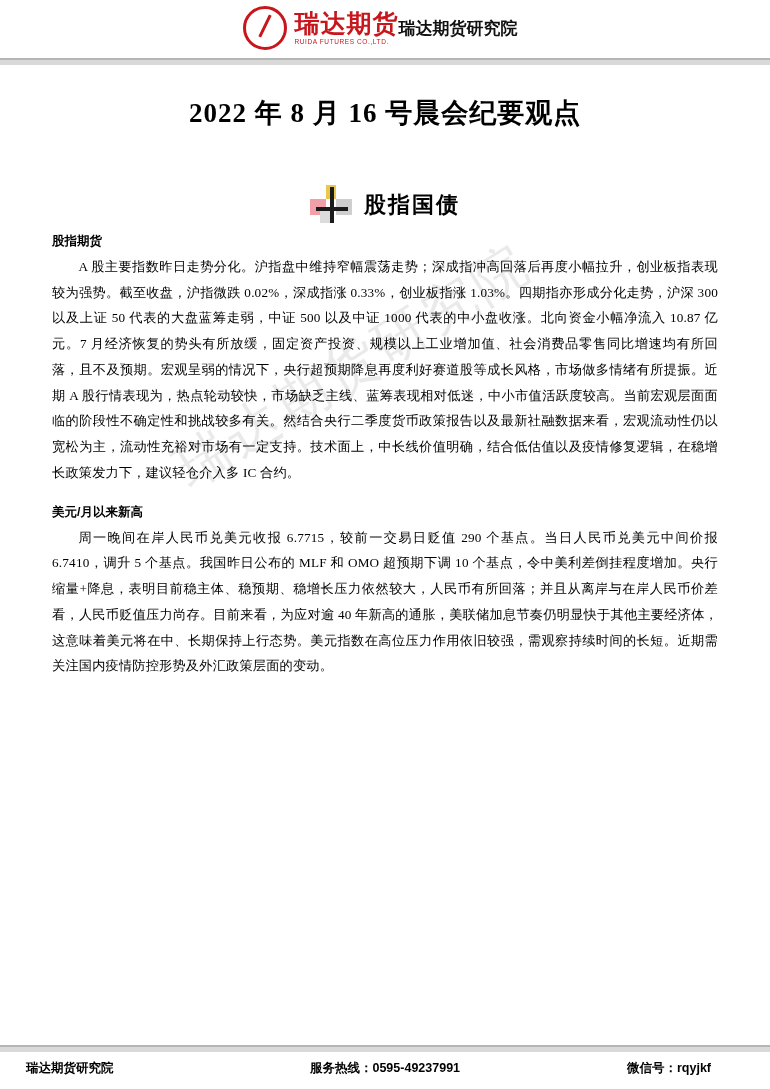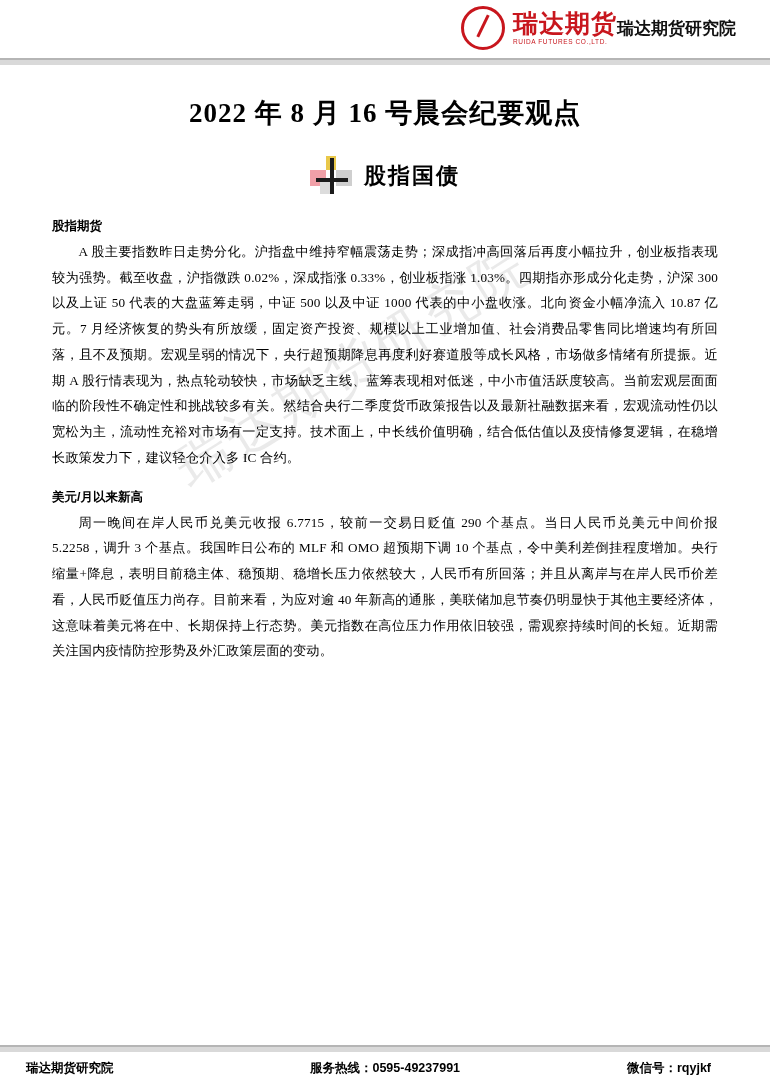--- a/index.html
+++ b/index.html
@@ -16,21 +16,21 @@
     overflow: hidden;
   }
 
   
   .page-header {
     position: relative;
     height: 56px;
     padding: 0 24px;
     display: flex;
     align-items: center;
-    justify-content: flex-end;
+    justify-content: center;
   }
   .brand {
     display: flex;
     align-items: center;
     gap: 8px;
   }
   .brand-mark {
     width: 38px;
     height: 38px;
     border-radius: 50%;
@@ -94,21 +94,21 @@
     font-weight: bold;
     margin: 30px 0 4px 0;
     letter-spacing: 1px;
   }
 
   
   .section-banner {
     display: flex;
     align-items: center;
     justify-content: center;
-    margin-top: 25px;
+    margin-top: 54px;
     gap: 10px;
   }
   .banner-glyph {
     position: relative;
     width: 44px;
     height: 40px;
     flex: none;
   }
   .banner-glyph .sq {
     position: absolute;
@@ -123,21 +123,21 @@
   .banner-title {
     font-family: "Liberation Sans", sans-serif;
     font-size: 22px;
     font-weight: bold;
     letter-spacing: 2px;
   }
 
   
   .content {
     padding: 0 52px;
-    margin-top: 22px;
+    margin-top: 8px;
     position: relative;
     z-index: 2;
   }
   .sub-head {
     font-family: "Liberation Sans", sans-serif;
     font-size: 12.5px;
     font-weight: bold;
     margin: 0 0 4px 0;
   }
   .para {
@@ -231,21 +231,21 @@
 
 <div class="content">
 
   <div class="block">
     <div class="sub-head">股指期货</div>
     <p class="para">A 股主要指数昨日走势分化。沪指盘中维持窄幅震荡走势；深成指冲高回落后再度小幅拉升，创业板指表现较为强势。截至收盘，沪指微跌 0.02%，深成指涨 0.33%，创业板指涨 1.03%。四期指亦形成分化走势，沪深 300 以及上证 50 代表的大盘蓝筹走弱，中证 500 以及中证 1000 代表的中小盘收涨。北向资金小幅净流入 10.87 亿元。7 月经济恢复的势头有所放缓，固定资产投资、规模以上工业增加值、社会消费品零售同比增速均有所回落，且不及预期。宏观呈弱的情况下，央行超预期降息再度利好赛道股等成长风格，市场做多情绪有所提振。近期 A 股行情表现为，热点轮动较快，市场缺乏主线、蓝筹表现相对低迷，中小市值活跃度较高。当前宏观层面面临的阶段性不确定性和挑战较多有关。然结合央行二季度货币政策报告以及最新社融数据来看，宏观流动性仍以宽松为主，流动性充裕对市场有一定支持。技术面上，中长线价值明确，结合低估值以及疫情修复逻辑，在稳增长政策发力下，建议轻仓介入多 IC 合约。</p>
   </div>
 
   <div class="block">
     <div class="sub-head">美元/月以来新高</div>
-    <p class="para">周一晚间在岸人民币兑美元收报 6.7715，较前一交易日贬值 290 个基点。当日人民币兑美元中间价报 5.2258，调升 3 个基点。我国昨日公布的 MLF 和 OMO 超预期下调 10 个基点，令中美利差倒挂程度增加。央行缩量+降息，表明目前稳主体、稳预期、稳增长压力依然较大，人民币有所回落；并且从离岸与在岸人民币价差看，人民币贬值压力尚存。目前来看，为应对逾 40 年新高的通胀，美联储加息节奏仍明显快于其他主要经济体，这意味着美元将在中、长期保持上行态势。美元指数在高位压力作用依旧较强，需观察持续时间的长短。近期需关注国内疫情防控形势及外汇政策层面的变动。</p>
+    <p class="para">周一晚间在岸人民币兑美元收报 6.7715，较前一交易日贬值 290 个基点。当日人民币兑美元中间价报 6.7410，调升 5 个基点。我国昨日公布的 MLF 和 OMO 超预期下调 10 个基点，令中美利差倒挂程度增加。央行缩量+降息，表明目前稳主体、稳预期、稳增长压力依然较大，人民币有所回落；并且从离岸与在岸人民币价差看，人民币贬值压力尚存。目前来看，为应对逾 40 年新高的通胀，美联储加息节奏仍明显快于其他主要经济体，这意味着美元将在中、长期保持上行态势。美元指数在高位压力作用依旧较强，需观察持续时间的长短。近期需关注国内疫情防控形势及外汇政策层面的变动。</p>
   </div>
 
 
 </div>
 
 <div class="page-footer">
   <div class="footer-rule">
     <div class="footer-rule-inner"></div>
   </div>
   <div class="footer-row">

